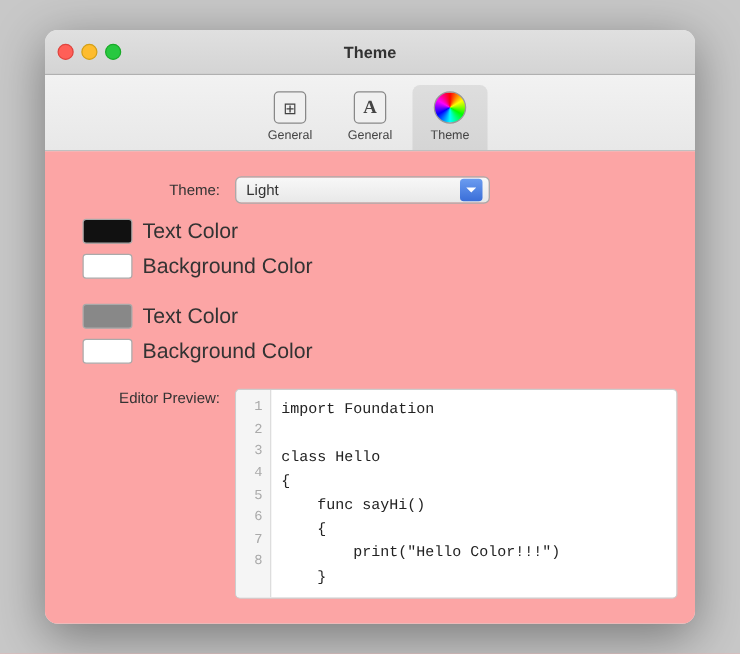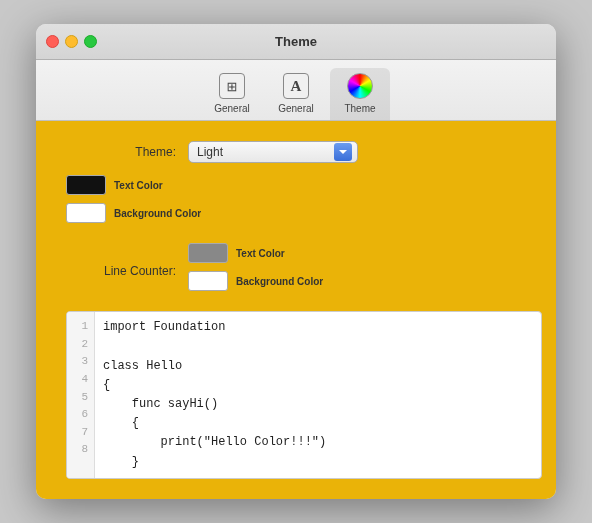--- a/index.html
+++ b/index.html
@@ -127,21 +127,21 @@
         hsl(270, 100%, 50%),
         hsl(300, 100%, 50%),
         hsl(330, 100%, 50%),
         hsl(360, 100%, 50%)
       );
       border: 1.5px solid #999;
     }
 
     .content {
       padding: 20px 14px 20px 30px;
-      background: #eab308;
+      background: #fca5a5;
     }
 
     .form-row {
       display: flex;
       align-items: center;
       margin-bottom: 12px;
     }
 
     .form-label {
       font-size: 12px;
@@ -159,21 +159,21 @@
 
     .theme-select {
       appearance: none;
       -webkit-appearance: none;
       background: linear-gradient(to bottom, #f8f8f8, #e8e8e8);
       border: 1px solid #aaa;
       border-radius: 5px;
       padding: 3px 28px 3px 8px;
       font-size: 12px;
       color: #333;
-      width: 170px;
+      width: 204px;
       cursor: pointer;
     }
 
     .select-arrow {
       position: absolute;
       right: 6px;
       top: 50%;
       transform: translateY(-50%);
       width: 18px;
       height: 18px;
@@ -206,23 +206,22 @@
       border: 1px solid #aaa;
       border-radius: 3px;
       cursor: pointer;
     }
 
     .color-swatch.black { background: #111; }
     .color-swatch.white { background: #fff; }
     .color-swatch.gray { background: #888; }
 
     .color-label {
-      font-size: 10px;
+      font-size: 17px;
       color: #333;
-      font-weight: bold;
     }
 
     .section-rows {
       display: flex;
       flex-direction: column;
       gap: 0px;
     }
 
     .editor-preview-row {
       display: flex;
@@ -319,34 +318,34 @@
           <span class="color-label">Text Color</span>
         </div>
         <div class="color-row">
           <div class="color-swatch white"></div>
           <span class="color-label">Background Color</span>
         </div>
       </div>
     </div>
 
     <div class="form-row">
-      <span class="form-label">Line Counter:</span>
       <div class="section-rows">
         <div class="color-row">
           <div class="color-swatch gray"></div>
           <span class="color-label">Text Color</span>
         </div>
         <div class="color-row">
           <div class="color-swatch white"></div>
           <span class="color-label">Background Color</span>
         </div>
       </div>
     </div>
 
     <div class="editor-preview-row">
+      <span class="form-label">Editor Preview:</span>
       <div class="editor-preview">
         <div class="code-container">
           <div class="line-numbers">
             <div>1</div>
             <div>2</div>
             <div>3</div>
             <div>4</div>
             <div>5</div>
             <div>6</div>
             <div>7</div>

